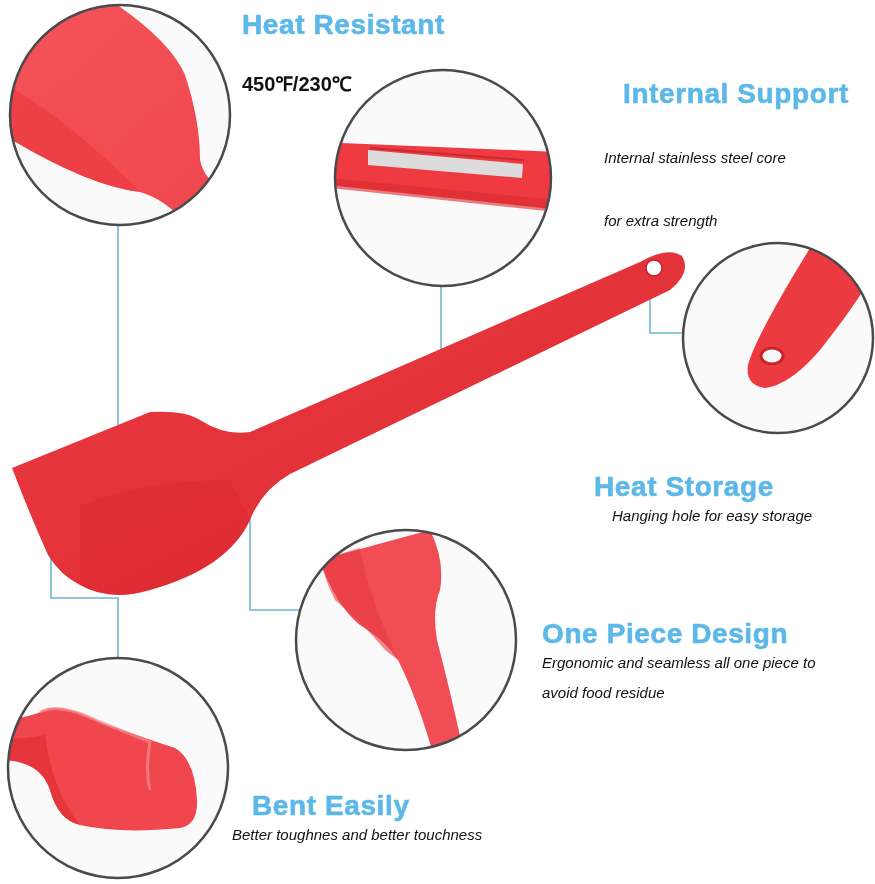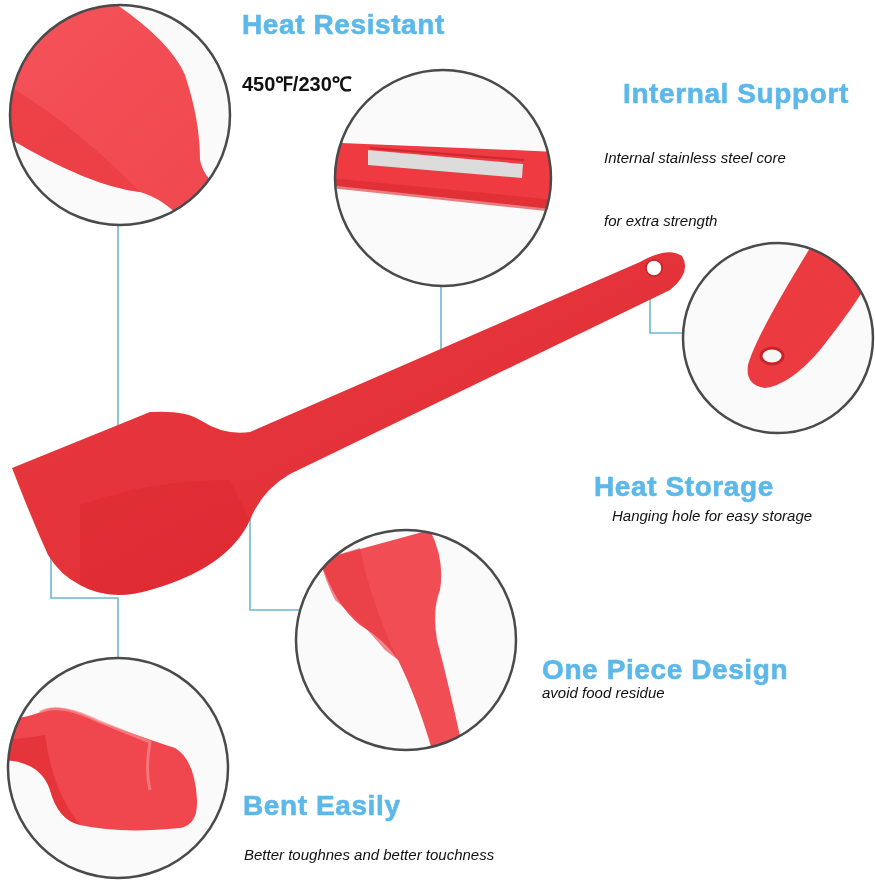--- a/index.html
+++ b/index.html
@@ -116,19 +116,20 @@
   <div class="heading" style="left:242px; top:8px;">Heat Resistant</div>
   <div class="temp" style="left:242px; top:47px;">450℉/230℃</div>
 
   <div class="heading" style="left:604px; top:77px;margin-left:19px;">Internal Support</div>
   <div class="sub" style="left:604px; top:149px;">Internal stainless steel core</div>
   <div class="sub" style="left:604px; top:174px;margin-top:38px;">for extra strength</div>
 
   <div class="heading" style="left:594px; top:470px;">Heat Storage</div>
   <div class="sub" style="left:612px; top:507px;">Hanging hole for easy storage</div>
 
-  <div class="heading" style="left:542px; top:617px;margin-top:36px;">One Piece Design</div>
+  <div class="heading" style="left:542px; top:617px;">One Piece Design</div>
+  <div class="sub" style="left:542px; top:654px;">Ergonomic and seamless all one piece to</div>
   <div class="sub" style="left:542px; top:684px;text-align:center;">avoid food residue</div>
 
-  <div class="heading" style="left:243px; top:789px;">Bent Easily</div>
-  <div class="sub" style="left:244px; top:826px;margin-top:20px;">Better toughnes and better touchness</div>
+  <div class="heading" style="left:252px; top:789px;">Bent Easily</div>
+  <div class="sub" style="left:232px; top:826px;">Better toughnes and better touchness</div>
 
 </div>
 
 </body></html>

